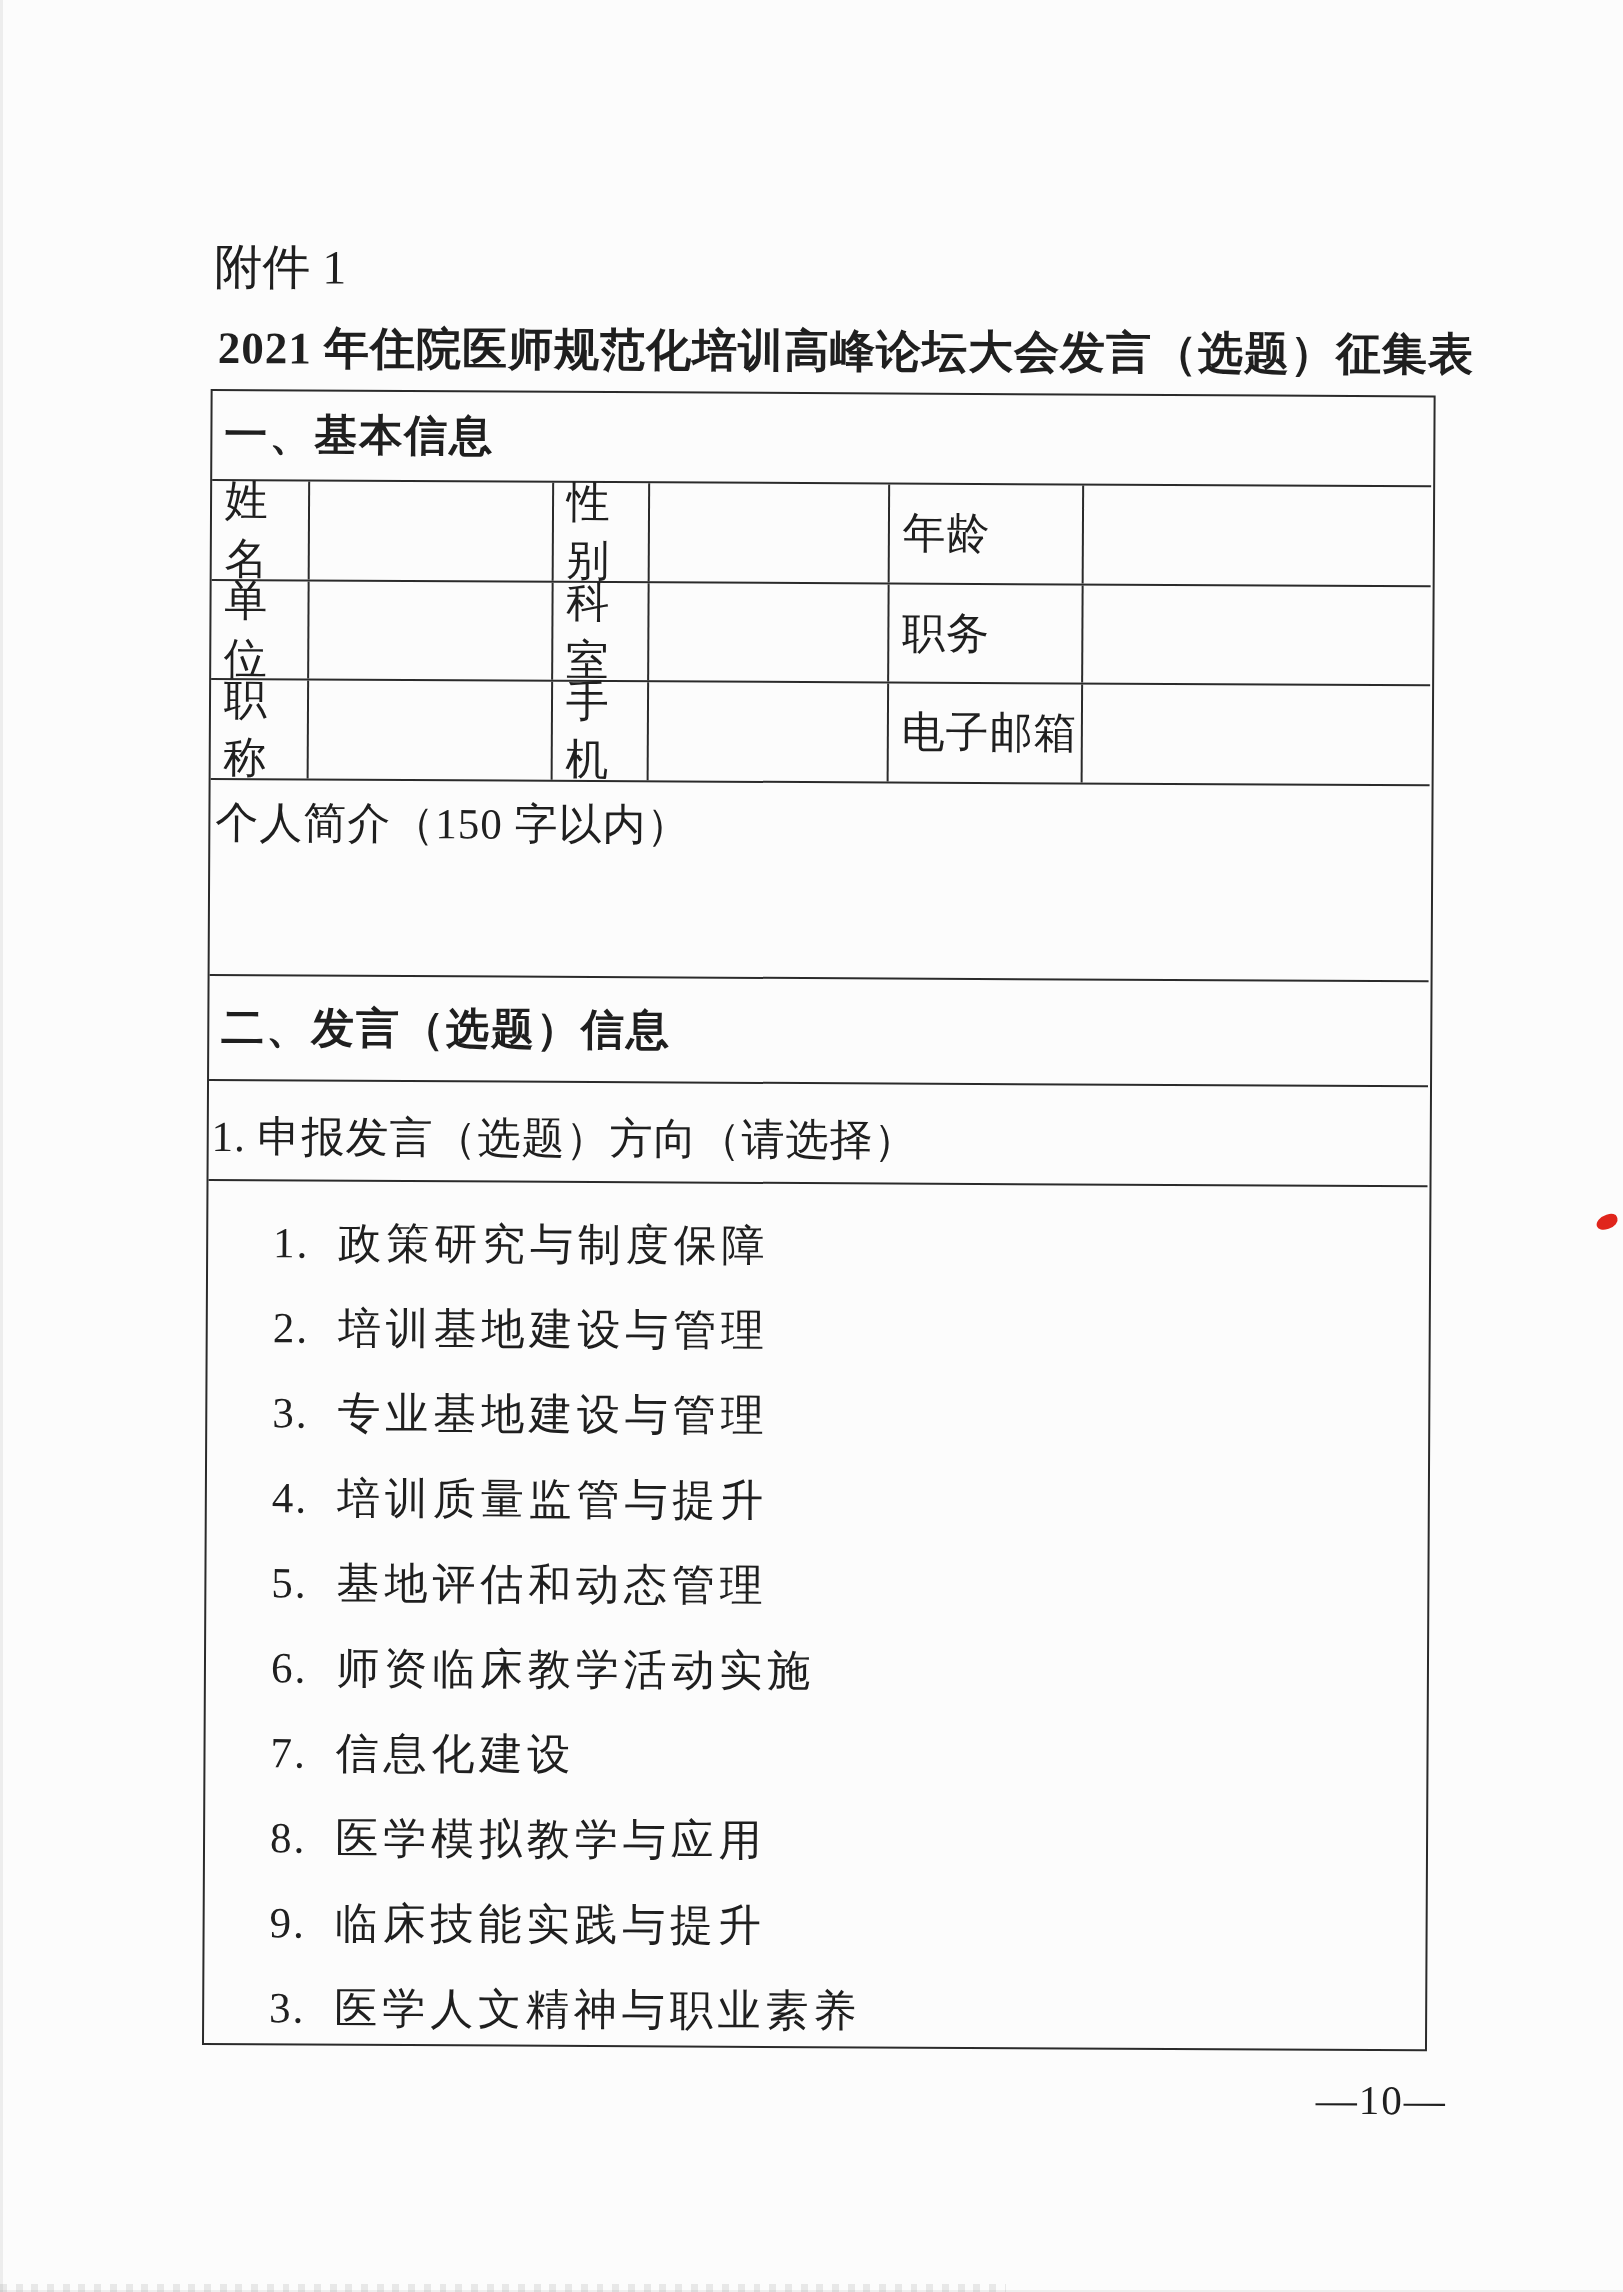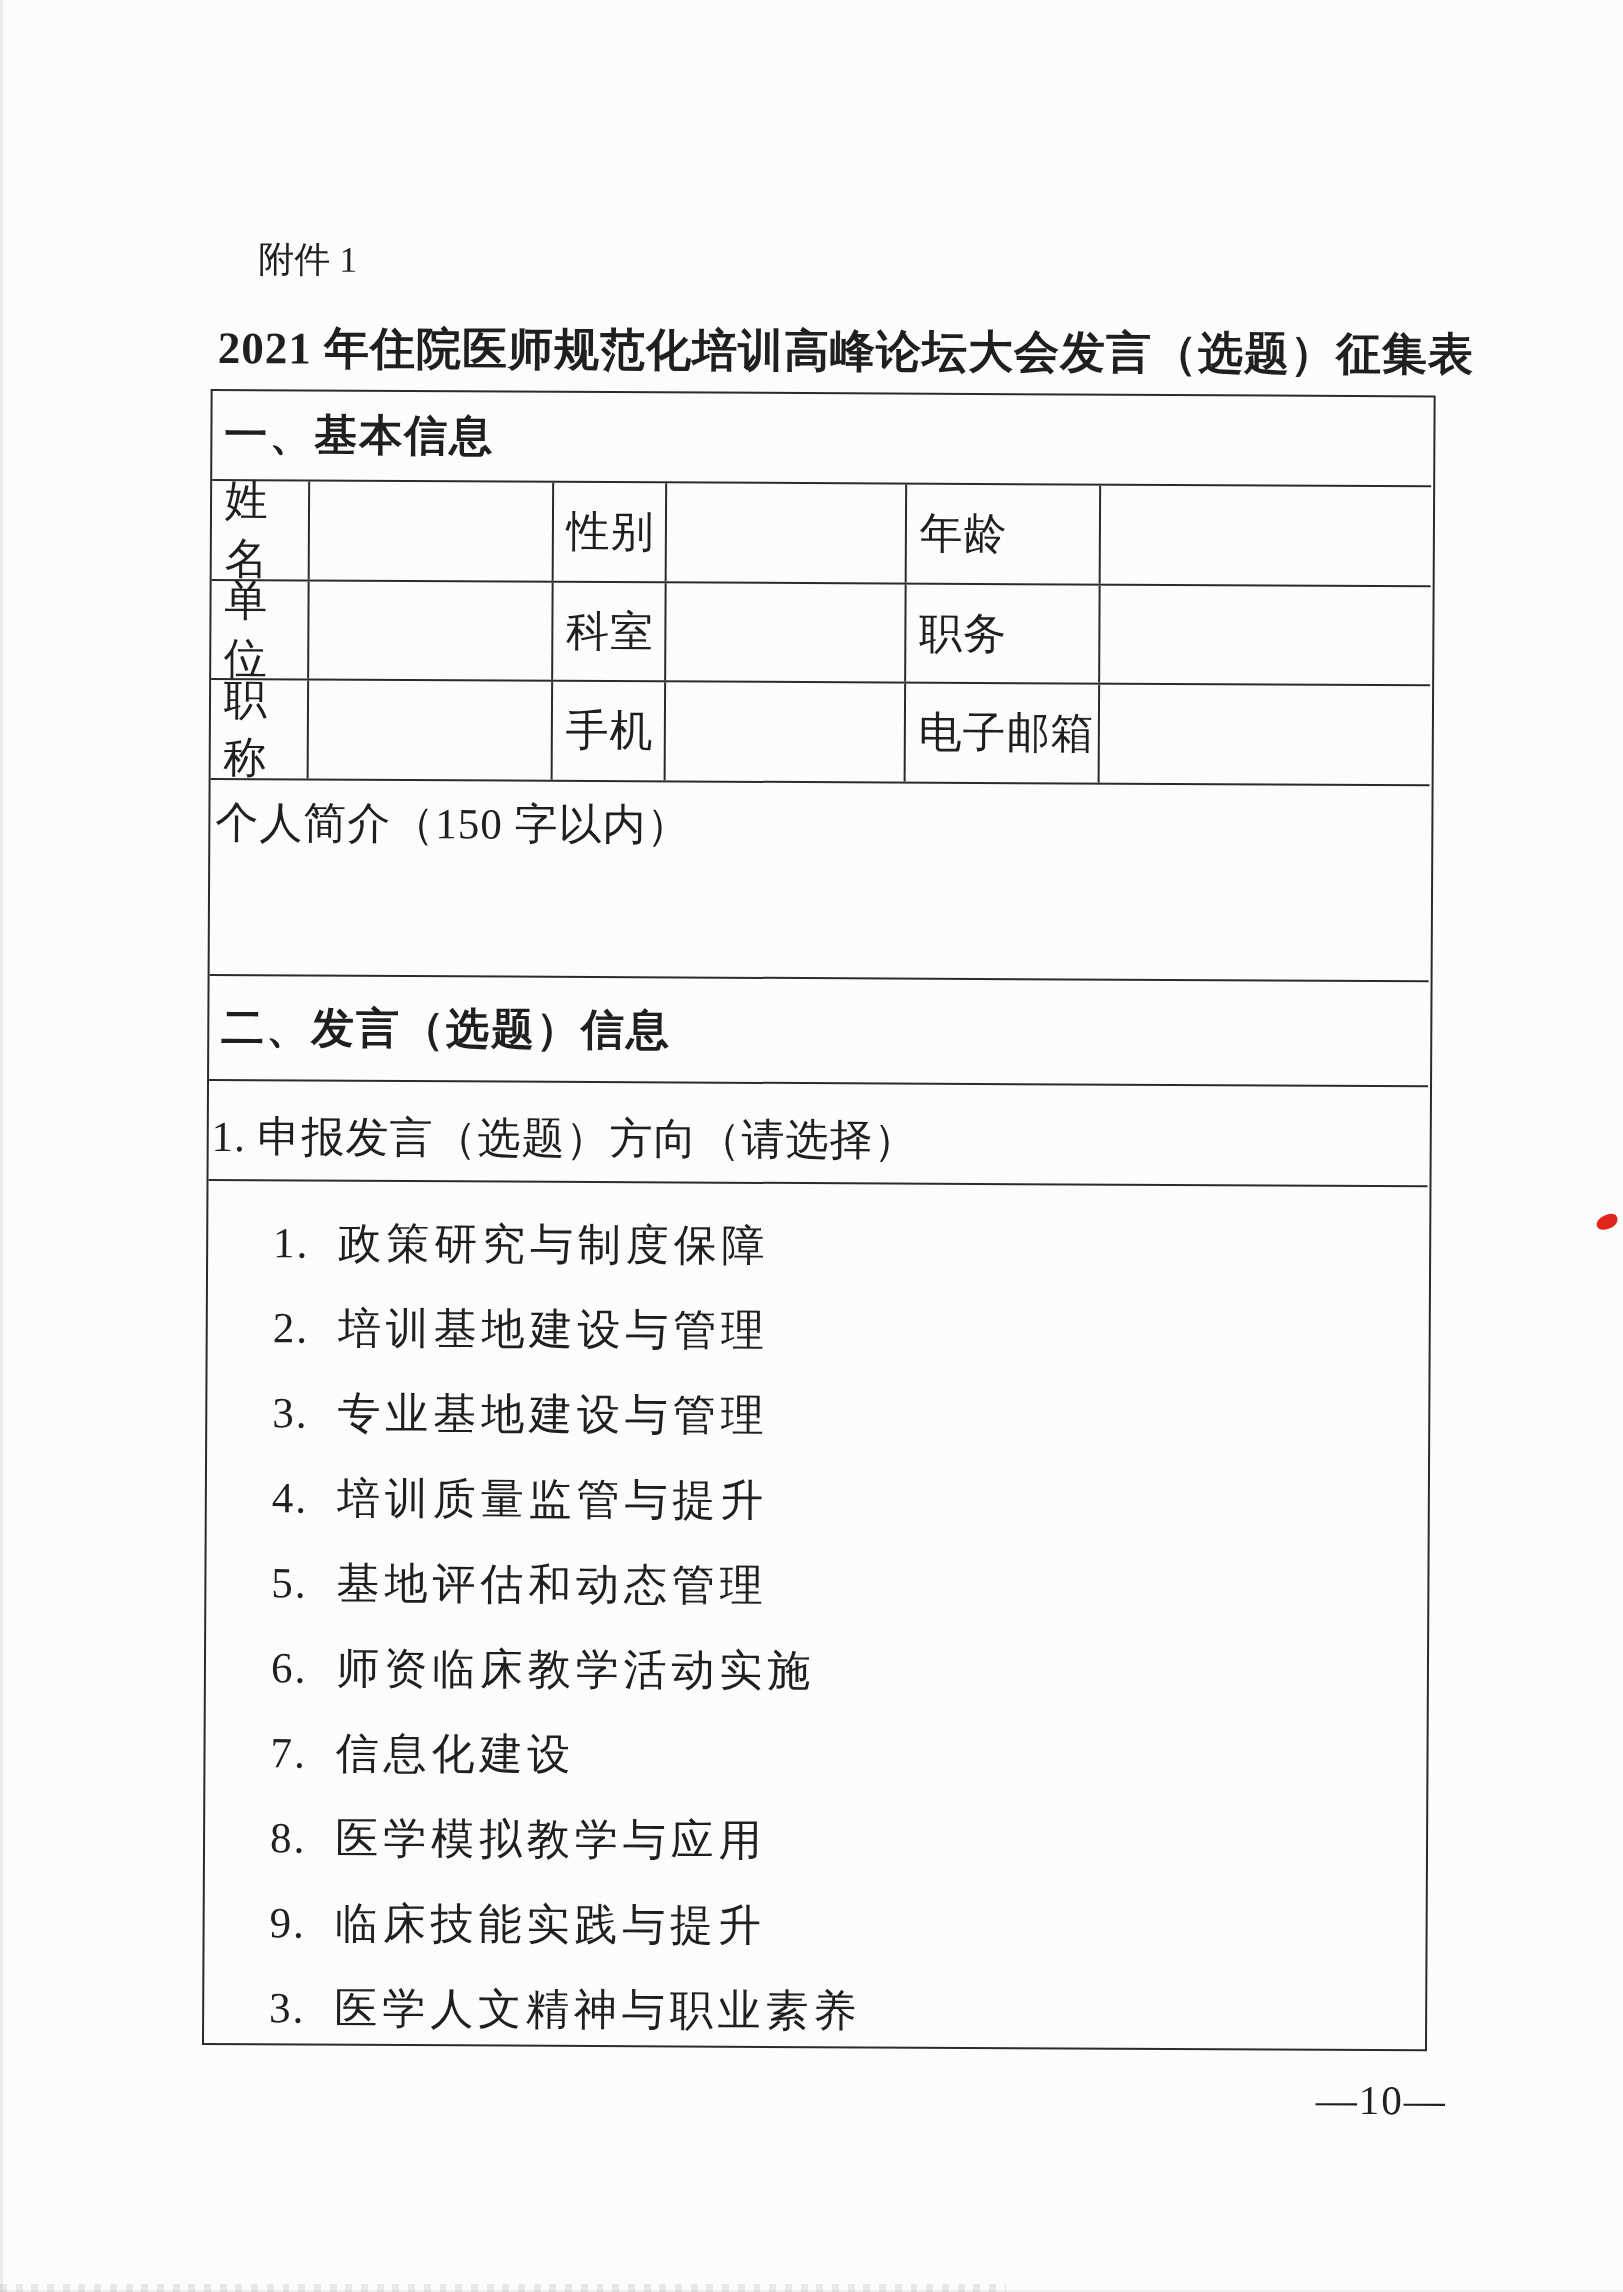--- a/index.html
+++ b/index.html
@@ -8,21 +8,21 @@
     width:1623px; height:2293px;
     background:#fcfcfc;
     overflow:hidden;
     font-family:"Liberation Serif","DejaVu Serif",serif;
     color:#1f1f1f;
   }
   .tilt { position:absolute; left:0; top:0; width:1623px; height:2293px;
           transform:rotate(0.3deg); transform-origin:216px 323px; }
 
   .attachment { position:absolute; left:214px; top:238px;
-                font-size:36px; line-height:1.2;margin-left:44px; }
+                font-size:48px; line-height:1.2; }
   .doc-title  { position:absolute; left:218px; top:318px;
                 font-size:45px; font-weight:bold; white-space:nowrap;
                 letter-spacing:1px; }
 
   .main-table { position:absolute; left:211px; top:389px;
                 width:1225px; height:1656px;
                 border:2.9px solid #2b2b2b; box-sizing:border-box; }
 
   .trow { position:absolute; left:0; width:1219px; box-sizing:border-box;
           border-bottom:2px solid #2b2b2b; }
@@ -37,21 +37,21 @@
 
   .sec-header { display:flex; align-items:center; padding-left:11.8px;
                 font-size:43px; font-weight:bold; letter-spacing:2px; }
 
   .info-row { display:flex; }
   .cell { box-sizing:border-box; height:100%;
           display:flex; align-items:center;
           font-size:43px; letter-spacing:1px; }
   .cell.lab { padding-left:12.7px; }
   .cell.sep { border-right:2px solid #2b2b2b; }
-  .w-c1 { width:98px; } .w-c2 { width:244px; } .w-c3 { width:113px; }
+  .w-c1 { width:98px; } .w-c2 { width:244px; } .w-c3 { width:96px; }
   .w-c4 { width:240px; } .w-c5 { width:194px; } .w-c6 { flex:1; }
 
   .profile-lab { padding:13.7px 0 0 4.9px; font-size:43px; letter-spacing:1px; }
 
   .q-lab { padding:27.4px 0 0 2.9px; font-size:43px; letter-spacing:1px; }
 
   .opts { padding:33px 0 0 65px; }
   .opt  { height:85px; font-size:43px; white-space:nowrap; }
   .opt .num   { display:inline-block; margin-right:29px; letter-spacing:2px; }
   .opt .otext { letter-spacing:4.9px; }

